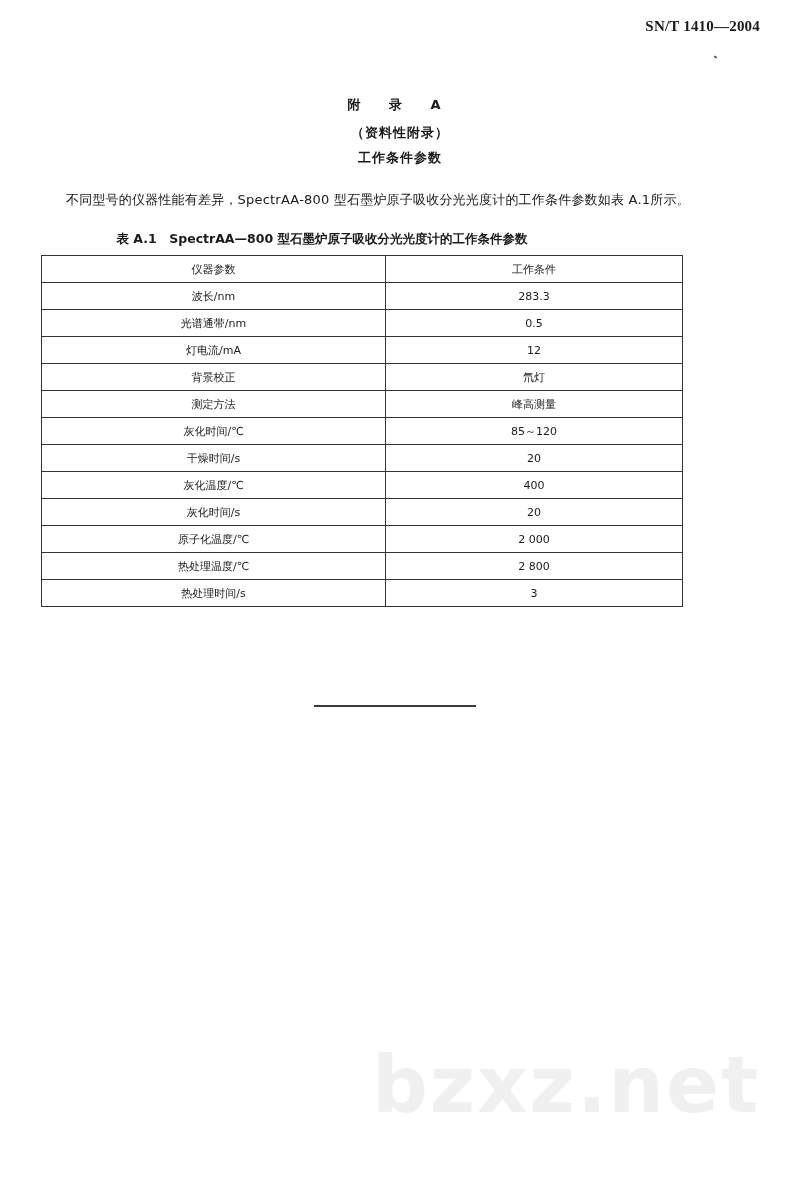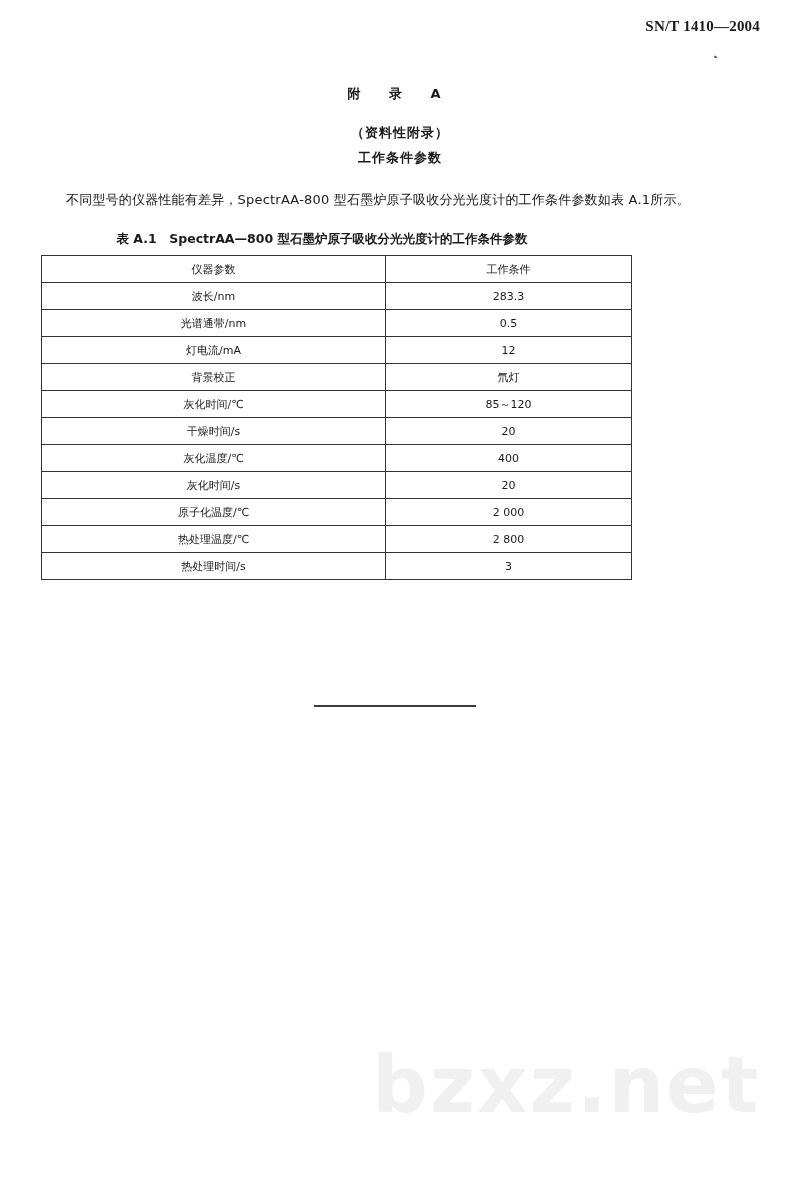--- a/index.html
+++ b/index.html
@@ -29,21 +29,21 @@
       transform: rotate(30deg);
     }
     .heading {
       position: absolute;
       left: 0; width: 800px;
       text-align: center;
       font-family: "DejaVu Sans", sans-serif;
       font-weight: bold;
       font-size: 13px;
     }
-    .h-annex { top: 85px; letter-spacing: 12px; }
+    .h-annex { top: 96px; letter-spacing: 12px; }
     .h-type  { top: 124px; letter-spacing: 1px; }
     .h-title { top: 149px; letter-spacing: 1px; }
     .para {
       position: absolute;
       left: 40px;
       width: 720px;
       top: 188px;
       font-family: "DejaVu Sans", sans-serif;
       font-size: 13px;
       line-height: 24px;
@@ -56,21 +56,21 @@
       left: 0; width: 644px;
       text-align: center;
       font-family: "DejaVu Sans", sans-serif;
       font-weight: bold;
       font-size: 12.5px;
     }
     table.params {
       position: absolute;
       left: 41px;
       top: 255px;
-      width: 591px;
+      width: 642px;
       border-collapse: collapse;
       font-family: "DejaVu Sans", sans-serif;
       font-size: 11px;
     }
     table.params td, table.params th {
       border: 1.5px solid #333;
       height: 26px;
       padding: 0;
       text-align: center;
       font-weight: normal;
@@ -127,20 +127,24 @@
       </tr>
     <tr>
         <td class="c1">灯电流/mA</td>
         <td>12</td>
       </tr>
     <tr>
         <td class="c1">背景校正</td>
         <td>氘灯</td>
       </tr>
     <tr>
+        <td class="c1">测定方法</td>
+        <td>峰高测量</td>
+      </tr>
+    <tr>
         <td class="c1">灰化时间/℃</td>
         <td>85～120</td>
       </tr>
     <tr>
         <td class="c1">干燥时间/s</td>
         <td>20</td>
       </tr>
     <tr>
         <td class="c1">灰化温度/℃</td>
         <td>400</td>

